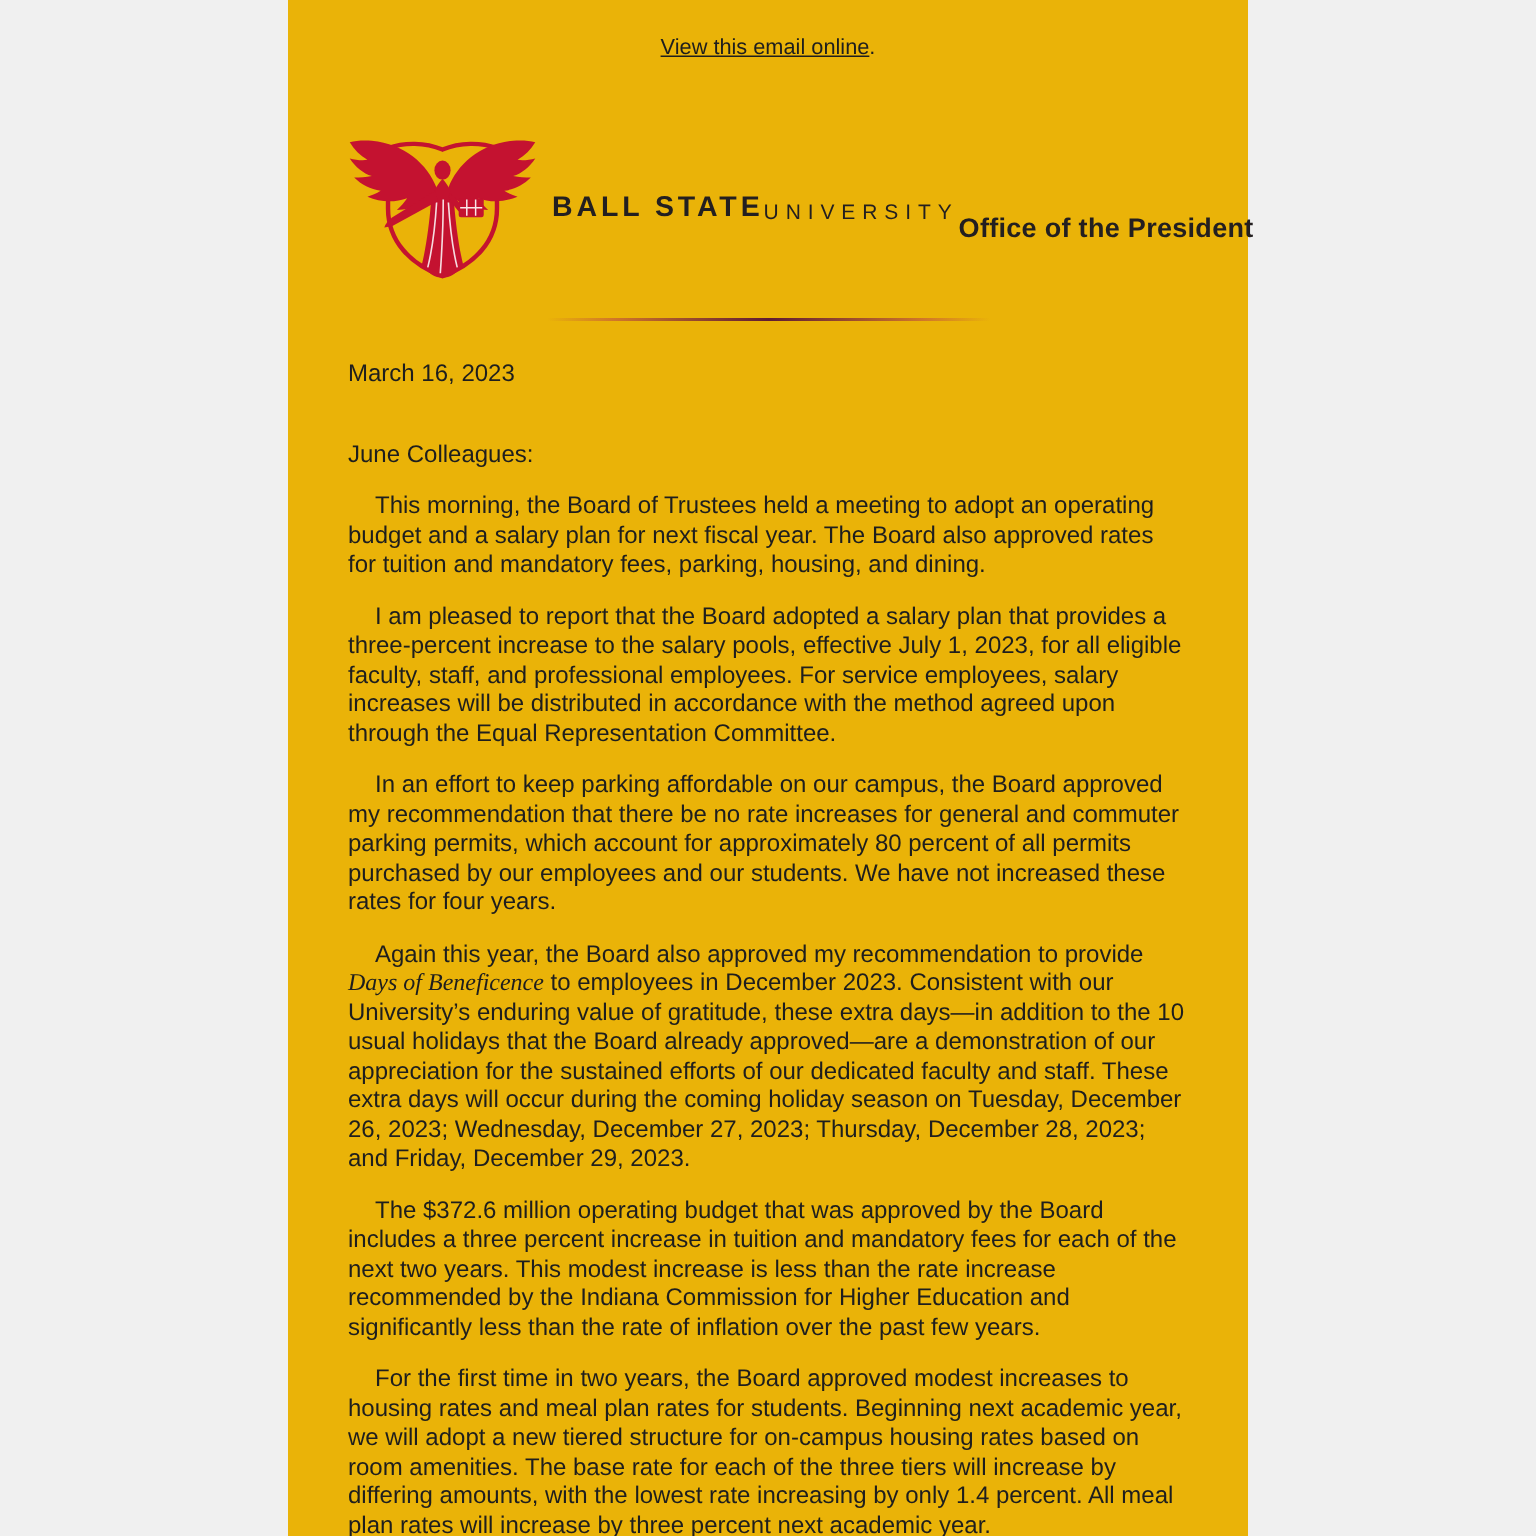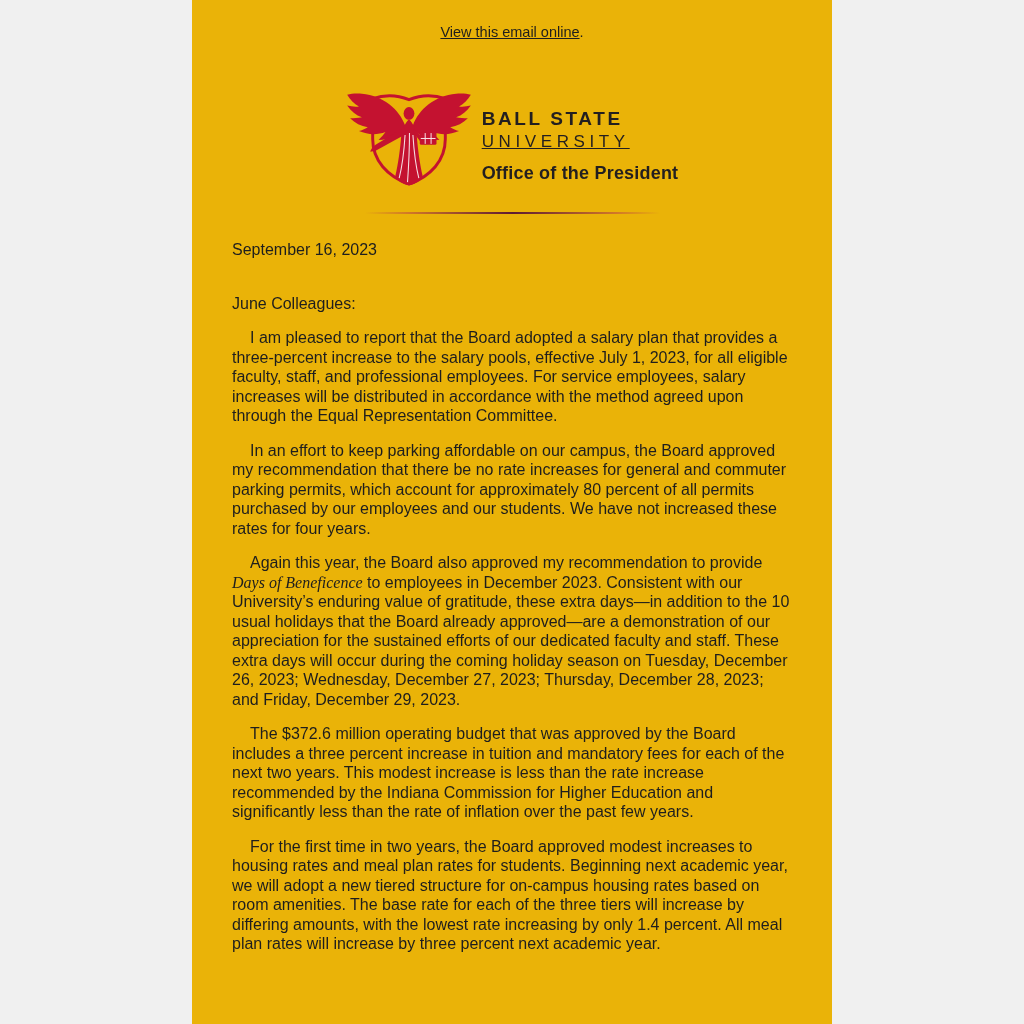--- a/index.html
+++ b/index.html
@@ -44,39 +44,37 @@
     width: fit-content;
   }
   .seal-svg {
     width: 126px;
     height: 106px;
     display: block;
     flex: 0 0 auto;
   }
   .wordmark {
     display: flex;
-    flex-direction: column;
     padding-top: 16px;
   }
   .wm-line1 {
     font-weight: bold;
     font-size: 19px;
     letter-spacing: 2.6px;
     color: #231F20;
     line-height: 1;
     white-space: nowrap;
   }
   .wm-line2 {
-    font-size: 17px;
+    font-size: 14px;
     letter-spacing: 4.6px;
     color: #231F20;
     line-height: 1;
     margin-top: 5px;
     white-space: nowrap;
-    text-decoration: underline;
   }
   .wm-line3 {
     font-weight: bold;
     font-size: 18px;
     letter-spacing: 0.2px;
     color: #231F20;
     line-height: 1;
     margin-top: 14px;
     white-space: nowrap;
   }
@@ -140,22 +138,23 @@
       <div class="wordmark">
         <div class="wm-line1">BALL STATE</div>
         <div class="wm-line2">UNIVERSITY</div>
         <div class="wm-line3">Office of the President</div>
       </div>
     </div>
 
     <div class="header-rule"></div>
 
     <div class="letter">
-      <p class="date-line">September 16, 2023</p>
+      <p class="date-line">March 16, 2023</p>
       <p class="salutation-line">June Colleagues:</p>
+      <p class="indent">This morning, the Board of Trustees held a meeting to adopt an operating budget and a salary plan for next fiscal year. The Board also approved rates for tuition and mandatory fees, parking, housing, and dining.</p>
       <p class="indent">I am pleased to report that the Board adopted a salary plan that provides a three-percent increase to the salary pools, effective July 1, 2023, for all eligible faculty, staff, and professional employees. For service employees, salary increases will be distributed in accordance with the method agreed upon through the Equal Representation Committee.</p>
       <p class="indent">In an effort to keep parking affordable on our campus, the Board approved my recommendation that there be no rate increases for general and commuter parking permits, which account for approximately 80 percent of all permits purchased by our employees and our students. We have not increased these rates for four years.</p>
       <p class="indent"><span>Again this year, the Board also approved my recommendation to provide </span><span class="italic">Days of Beneficence</span><span> to employees in December 2023. Consistent with our University’s enduring value of gratitude, these extra days—in addition to the 10 usual holidays that the Board already approved—are a demonstration of our appreciation for the sustained efforts of our dedicated faculty and staff. These extra days will occur during the coming holiday season on Tuesday, December 26, 2023; Wednesday, December 27, 2023; Thursday, December 28, 2023; and Friday, December 29, 2023.</span></p>
       <p class="indent">The $372.6 million operating budget that was approved by the Board includes a three percent increase in tuition and mandatory fees for each of the next two years. This modest increase is less than the rate increase recommended by the Indiana Commission for Higher Education and significantly less than the rate of inflation over the past few years.</p>
       <p class="indent">For the first time in two years, the Board approved modest increases to housing rates and meal plan rates for students. Beginning next academic year, we will adopt a new tiered structure for on-campus housing rates based on room amenities. The base rate for each of the three tiers will increase by differing amounts, with the lowest rate increasing by only 1.4 percent. All meal plan rates will increase by three percent next academic year.</p>
     </div>
 
   </div>
 </div>
 

